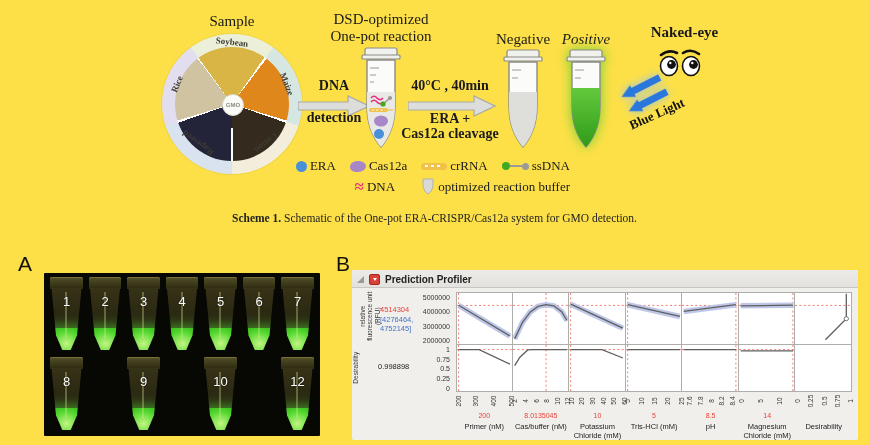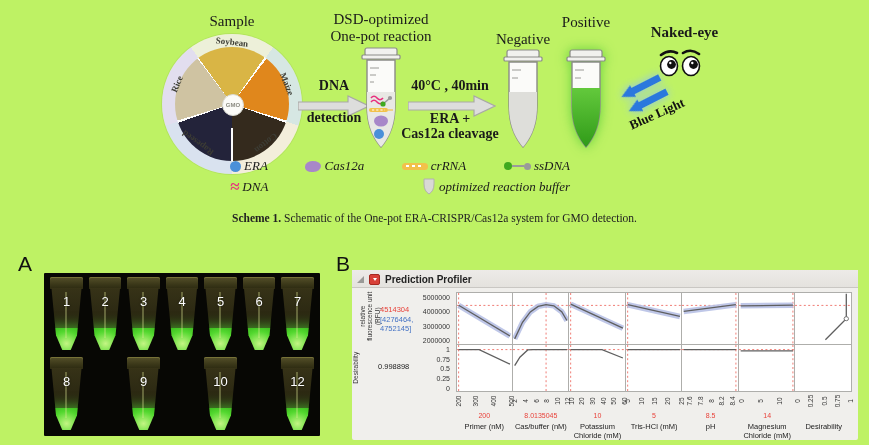--- a/index.html
+++ b/index.html
@@ -1,16 +1,16 @@
 <!DOCTYPE html>
 <html><head>
 <meta charset="utf-8">
 <style>
   html,body{margin:0;padding:0;background:#ffffff;}
-  .page{position:relative;width:869px;height:445px;background:#bef264;overflow:hidden;
+  .page{position:relative;width:869px;height:445px;background:#fde047;overflow:hidden;
         font-family:"Liberation Serif", serif;color:#1a1a1a;}
   .abs{position:absolute;}
   .ctr{text-align:center;}
   .scheme-label{font-size:15px;}
   .step-label{font-size:14px;font-weight:bold;}
 
   
   .wheel{left:162px;top:34px;width:140px;height:140px;border-radius:50%;
          background:conic-gradient(from -36deg,
            #edf0d9 0deg 72deg, #d6e7e3 72deg 144deg, #f3eedb 144deg 216deg,
@@ -35,21 +35,21 @@
   .tube-outline{fill:#fbfbf9;stroke:#8b8b88;stroke-width:1.4;}
   .tube-cap{fill:#f1f1ee;stroke:#8b8b88;stroke-width:1.2;}
   .tube-mark{stroke:#9a9a96;stroke-width:1;}
   .glowpos{filter:drop-shadow(0 0 6px rgba(86,205,52,.85));}
 
   
   .nk-title{font-size:15px;font-weight:bold;}
   .bluelight{font-size:13px;font-weight:bold;color:#111;transform:rotate(-24deg);}
 
   
-  .legend-row{display:flex;align-items:center;justify-content:space-between;gap:14px;font-size:13px;font-style:italic;}
+  .legend-row{display:flex;align-items:center;justify-content:flex-end;gap:14px;font-size:13px;}
   .litem{display:flex;align-items:center;gap:3px;}
   .dot-era{width:11px;height:11px;border-radius:50%;background:#4a90d9;}
   .blob-cas{width:16px;height:11px;border-radius:60% 70% 65% 55%/70% 60% 75% 55%;background:#a887c9;}
   .crrna-bar{width:26px;height:7px;border-radius:4px;background:#f2c14a;position:relative;}
   .crrna-bar::after{content:"";position:absolute;left:4px;top:2.5px;width:18px;height:2px;
        background:repeating-linear-gradient(90deg,#fff 0 3px,transparent 3px 6px);}
   .ssdna{display:flex;align-items:center;}
   .ssdna .g{width:8px;height:8px;border-radius:50%;background:#3faa1e;}
   .ssdna .l{width:12px;height:2px;background:#9a9a9a;}
   .ssdna .s{width:7px;height:7px;border-radius:50%;background:#9a9a9a;}
@@ -191,21 +191,21 @@
       <rect class="tube-cap" x="7" y="2" width="32" height="8" rx="2"></rect>
       <rect class="tube-cap" x="4" y="9" width="38" height="4" rx="1"></rect>
       <path class="tube-outline" d="M9,14 L37,14 L37,58 C37,80 29,92 23,99 C17,92 9,80 9,58 Z"></path>
       <g clip-path="url(#cneg)">
           <rect x="9" y="44" width="28" height="56" fill="#dededa"></rect>
         </g>
       <line class="tube-mark" x1="12" y1="22" x2="21" y2="22"></line>
       <line class="tube-mark" x1="12" y1="30" x2="18" y2="30"></line>
     </svg>
 
-    <div class="abs ctr scheme-label" style="left:553px;top:14px;width:66px;">Positive</div>
+    <div class="abs ctr scheme-label" style="left:553px;top:31px;width:66px;font-style:italic;">Positive</div>
     <svg class="abs glowpos" style="left:563px;top:48px;" width="46" height="108" viewBox="0 0 46 108">
       <defs>
         <clipPath id="cpos">
             <path d="M9,14 L37,14 L37,58 C37,80 29,92 23,99 C17,92 9,80 9,58 Z"></path>
           </clipPath>
         <linearGradient id="ggrn" x1="0" y1="0" x2="0" y2="1">
           <stop offset="0" stop-color="#63c93c"></stop>
             <stop offset="1" stop-color="#2f9a18"></stop>
         </linearGradient>
       </defs>

